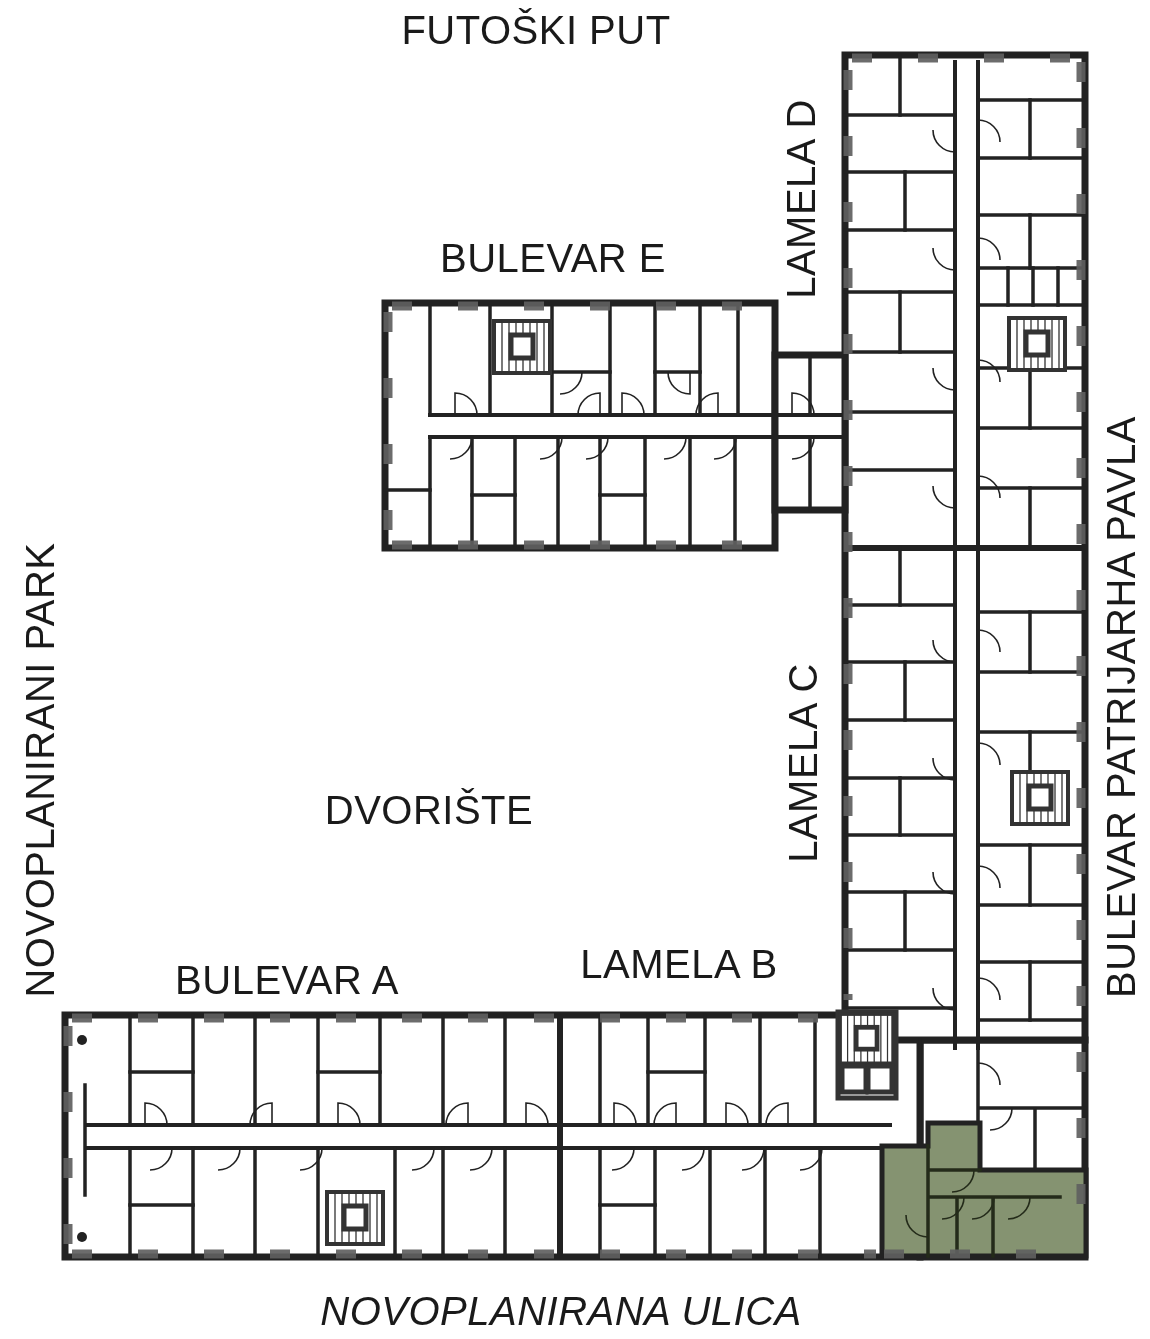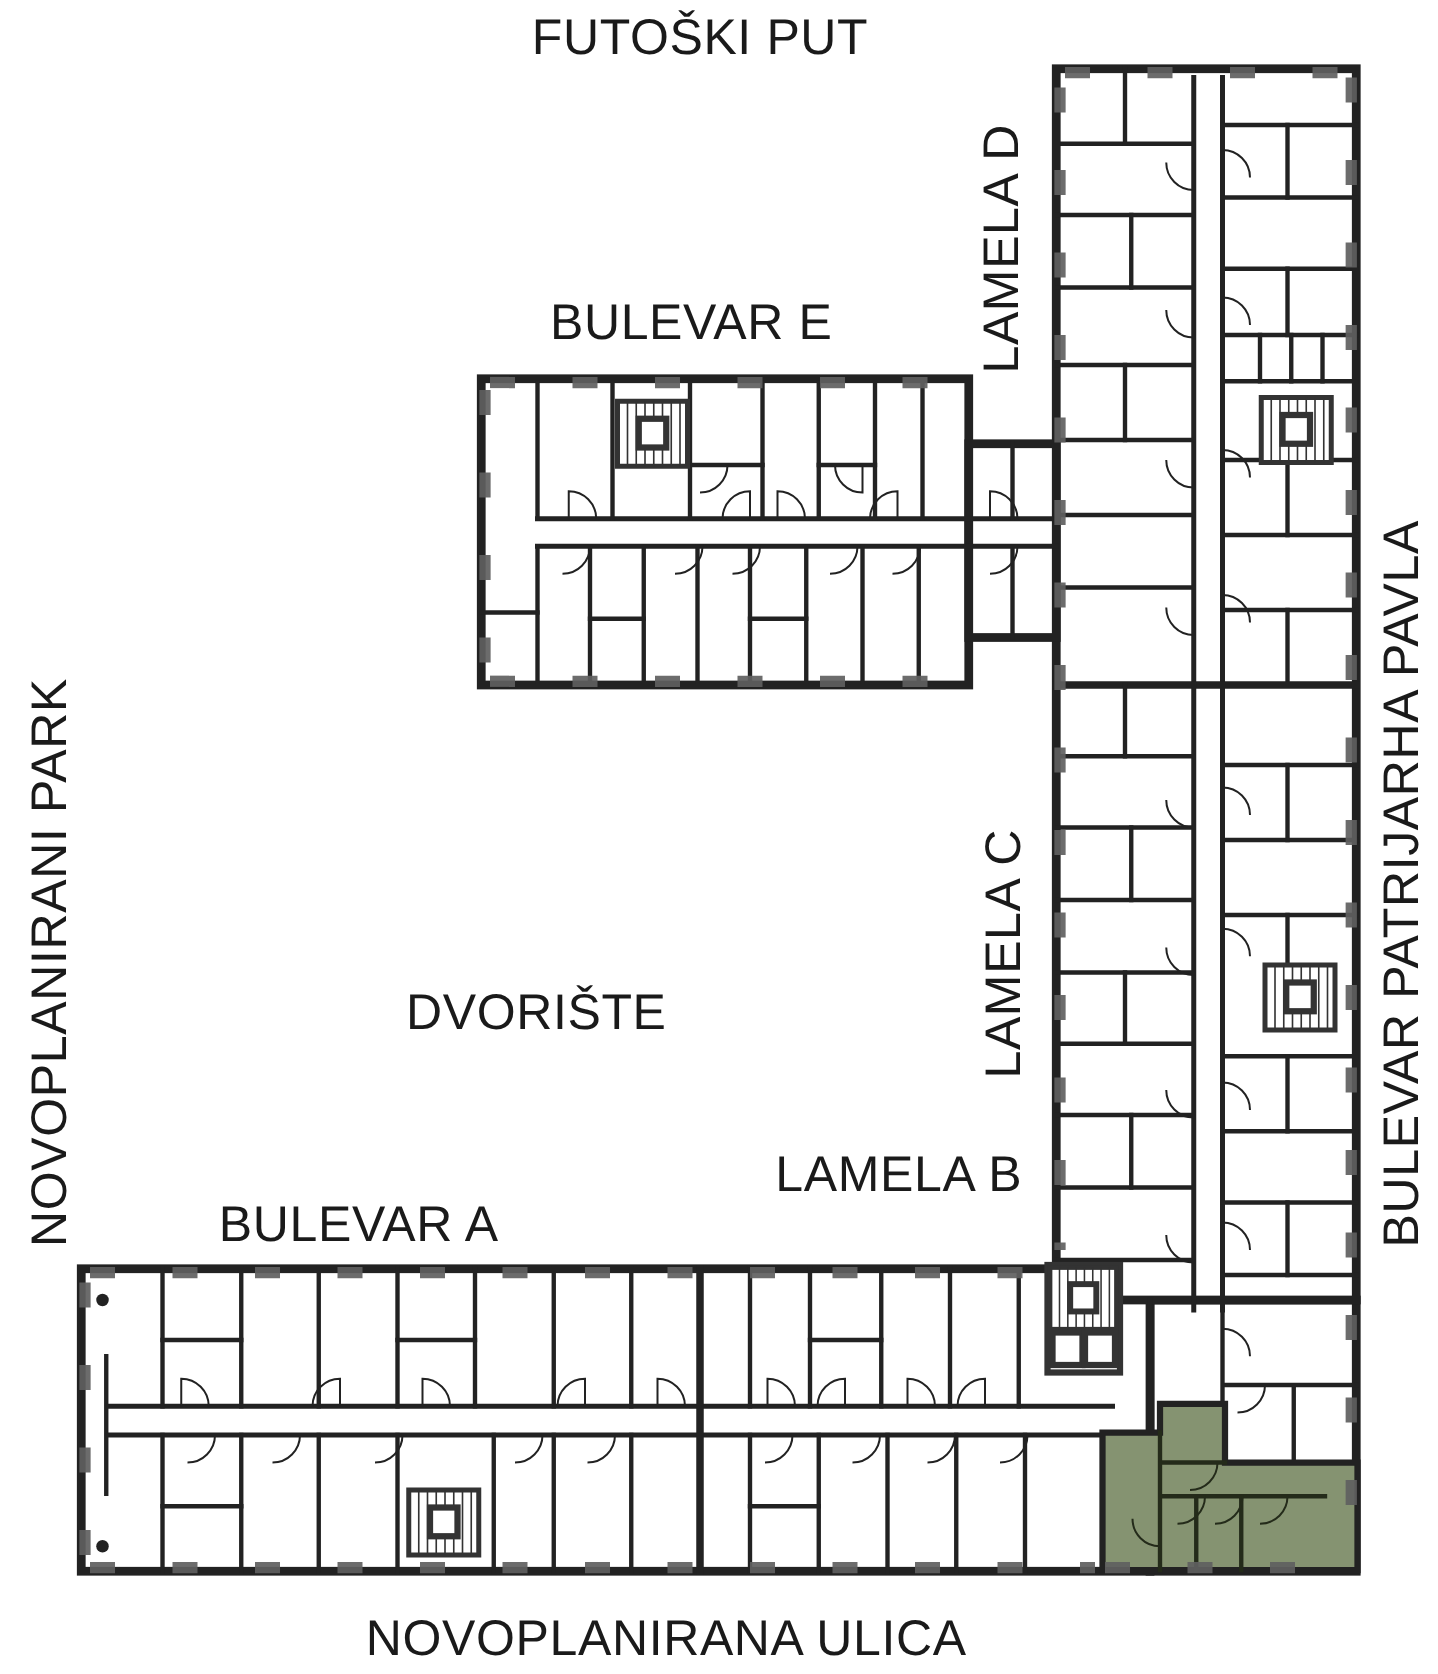--- a/index.html
+++ b/index.html
@@ -174,22 +174,22 @@
     <path class="win" d="M852,58 H1078"></path>
     <path class="win" d="M848,70 V1000"></path>
     <path class="win" d="M1081,62 V1250"></path>
     <path class="win" d="M72,1018 H828"></path>
     <path class="win" d="M72,1254 H876"></path>
     <path class="win" d="M68,1026 V1250"></path>
     <path class="win" d="M884,1254 H1080"></path>
   </g>
 </svg>
 
-<div class="lbl" style="left:560px;top:30px;text-align:right;">FUTOŠKI PUT</div>
+<div class="lbl" style="left:536px;top:30px;text-align:right;">FUTOŠKI PUT</div>
 <div class="lbl" style="left:553px;top:258px;">BULEVAR E</div>
 <div class="lbl rot" style="left:801px;top:199px;">LAMELA D</div>
 <div class="lbl rot" style="left:40px;top:770px;">NOVOPLANIRANI PARK</div>
 <div class="lbl" style="left:429px;top:810px;">DVORIŠTE</div>
 <div class="lbl rot" style="left:803px;top:763px;">LAMELA C</div>
 <div class="lbl rot" style="left:1121px;top:707px;">BULEVAR PATRIJARHA PAVLA</div>
 <div class="lbl" style="left:287px;top:980px;">BULEVAR A</div>
-<div class="lbl" style="left:679px;top:940px;margin-left:40px;">LAMELA B</div>
-<div class="lbl" style="left:533px;top:1311px;">NOVOPLANIRANA ULICA</div>
+<div class="lbl" style="left:679px;top:964px;">LAMELA B</div>
+<div class="lbl" style="left:561px;top:1311px;font-style:italic;">NOVOPLANIRANA ULICA</div>
 
 </body></html>

